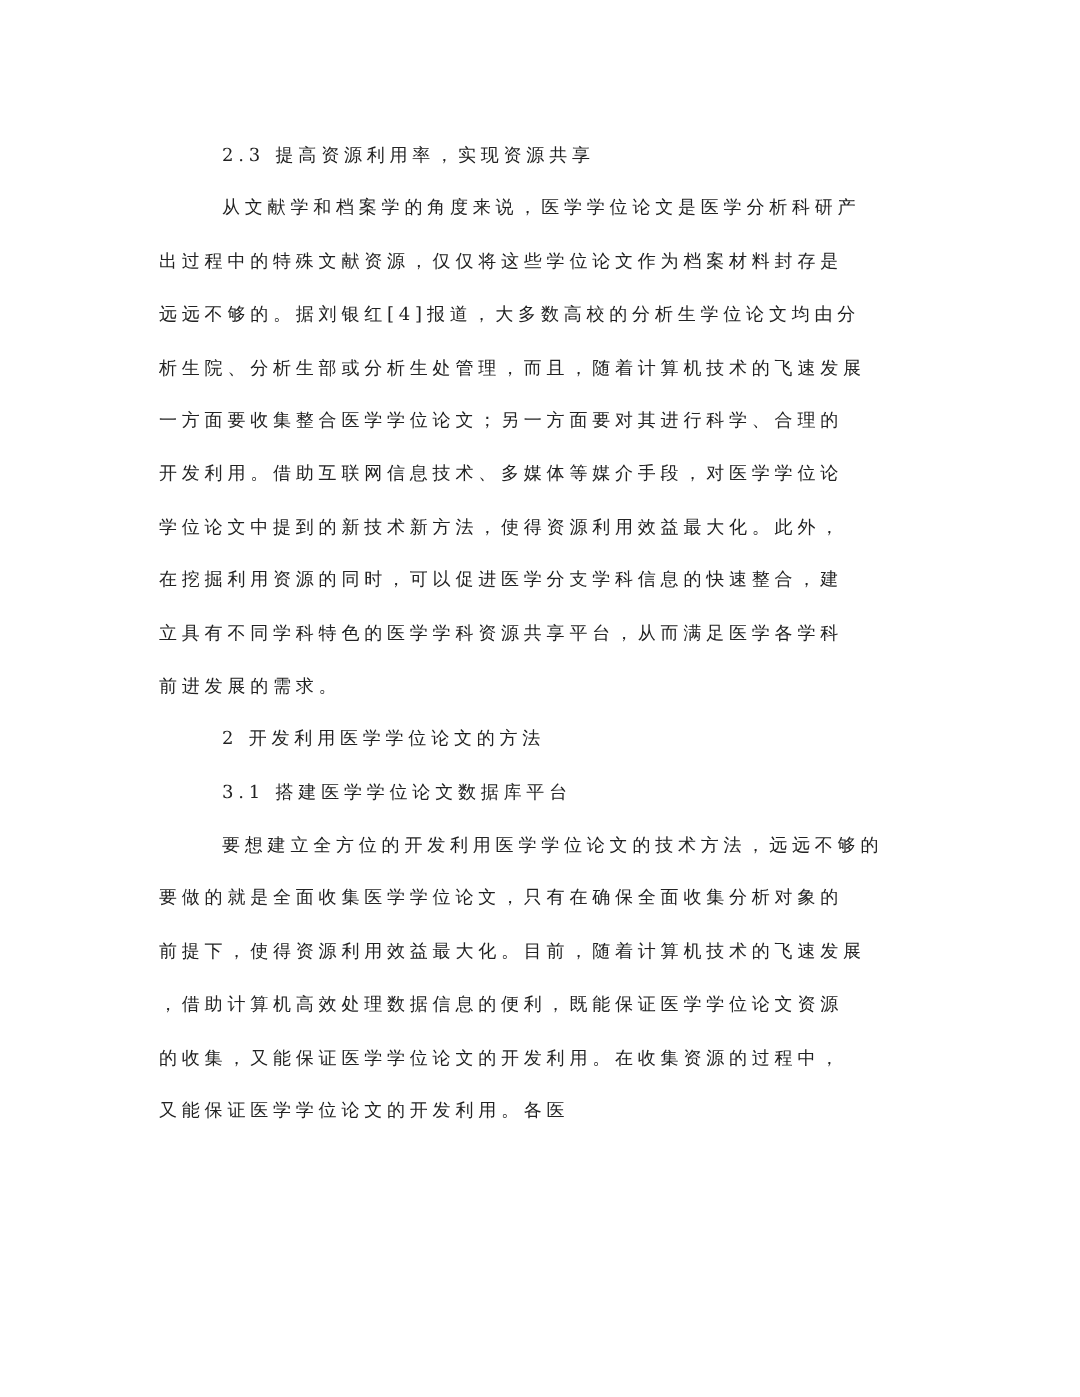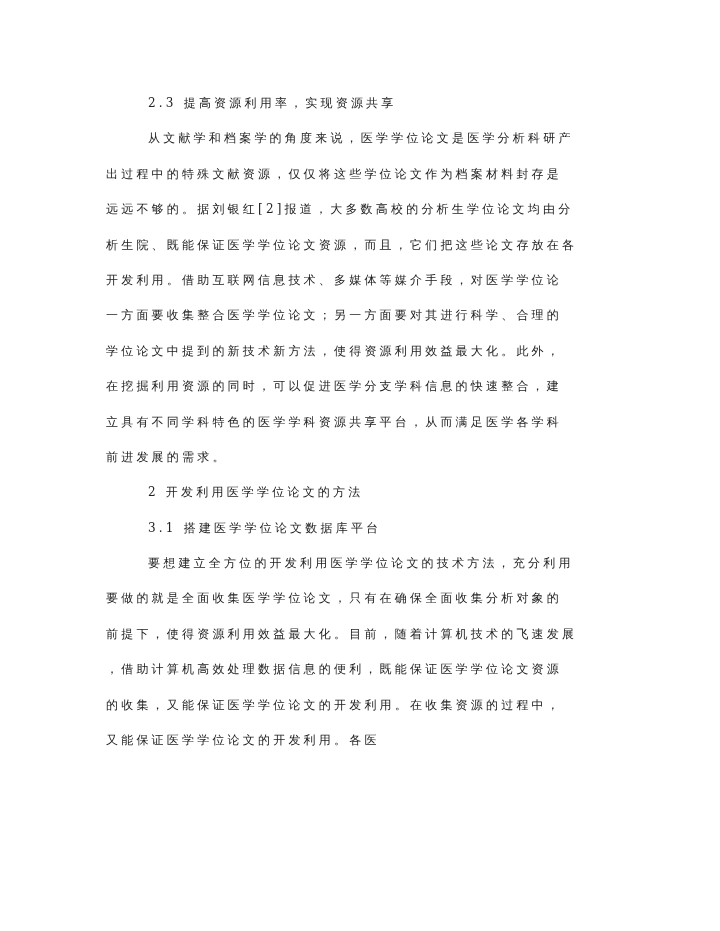--- a/index.html
+++ b/index.html
@@ -39,36 +39,36 @@
 </head>
 <body>
 
 <div class="page">
 
   <div class="line indent heading">2.3 提高资源利用率，实现资源共享</div>
 
   <div>
     <div class="line indent">从文献学和档案学的角度来说，医学学位论文是医学分析科研产</div>
     <div class="line">出过程中的特殊文献资源，仅仅将这些学位论文作为档案材料封存是</div>
-    <div class="line">远远不够的。据刘银红[2]报道，大多数高校的分析生学位论文均由分</div>
-    <div class="line">析生院、既能保证医学学位论文资源，而且，它们把这些论文存放在各</div>
+    <div class="line">远远不够的。据刘银红[4]报道，大多数高校的分析生学位论文均由分</div>
+    <div class="line">析生院、分析生部或分析生处管理，而且，随着计算机技术的飞速发展</div>
+    <div class="line">一方面要收集整合医学学位论文；另一方面要对其进行科学、合理的</div>
     <div class="line">开发利用。借助互联网信息技术、多媒体等媒介手段，对医学学位论</div>
-    <div class="line">一方面要收集整合医学学位论文；另一方面要对其进行科学、合理的</div>
     <div class="line">学位论文中提到的新技术新方法，使得资源利用效益最大化。此外，</div>
     <div class="line">在挖掘利用资源的同时，可以促进医学分支学科信息的快速整合，建</div>
     <div class="line">立具有不同学科特色的医学学科资源共享平台，从而满足医学各学科</div>
     <div class="line">前进发展的需求。</div>
   </div>
 
   <div class="line indent heading">2 开发利用医学学位论文的方法</div>
 
   <div class="line indent heading">3.1 搭建医学学位论文数据库平台</div>
 
   <div>
-    <div class="line indent">要想建立全方位的开发利用医学学位论文的技术方法，充分利用</div>
+    <div class="line indent">要想建立全方位的开发利用医学学位论文的技术方法，远远不够的</div>
     <div class="line">要做的就是全面收集医学学位论文，只有在确保全面收集分析对象的</div>
     <div class="line">前提下，使得资源利用效益最大化。目前，随着计算机技术的飞速发展</div>
     <div class="line">，借助计算机高效处理数据信息的便利，既能保证医学学位论文资源</div>
     <div class="line">的收集，又能保证医学学位论文的开发利用。在收集资源的过程中，</div>
     <div class="line">又能保证医学学位论文的开发利用。各医</div>
   </div>
 
 </div>
 
 </body></html>

